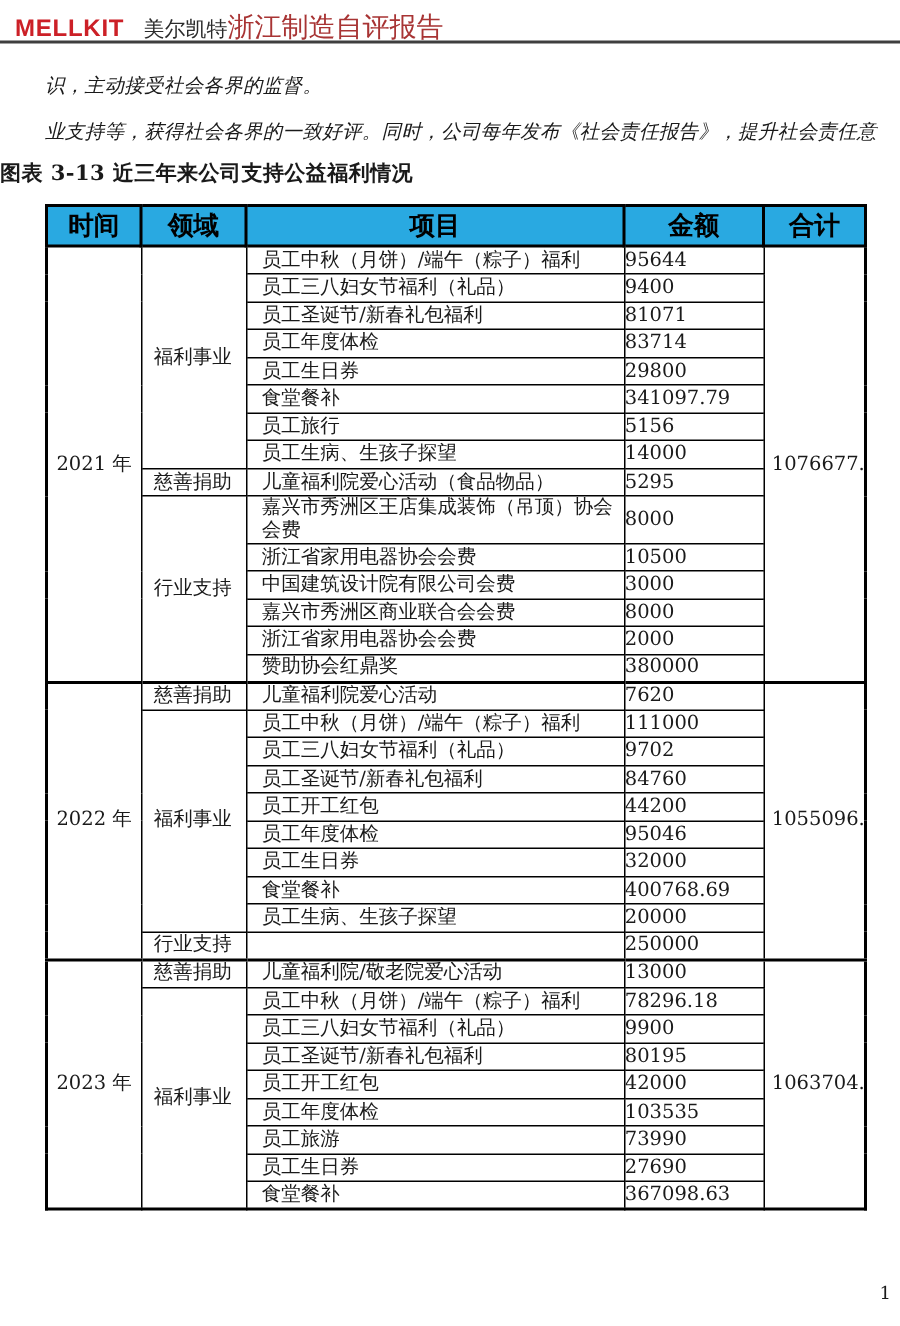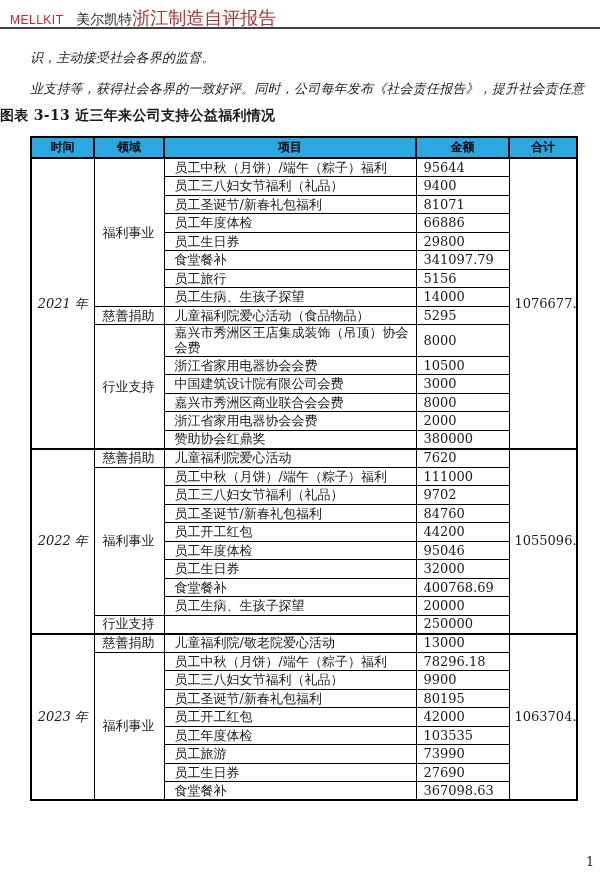--- a/index.html
+++ b/index.html
@@ -18,21 +18,21 @@
     position:relative;
     overflow:hidden;
   }
   .doc-header{
     position:absolute;top:6px;left:10px;right:10px;
     font-size:15px;white-space:nowrap;
   }
   .brand{
     color:var(--brand-red);
     font-family:"Liberation Sans","DejaVu Sans",sans-serif;
-    font-weight:normal;letter-spacing:.5px;font-size:12px;
+    font-weight:bold;letter-spacing:.5px;font-size:16px;
   }
   .brand-cn{color:#2b2b2b;margin-left:8px;font-size:14px;}
   .header-red{color:var(--title-red);font-size:18px;}
   .header-rule{
     position:absolute;top:27px;left:0;width:600px;
     border-top:2px solid #3f3f3f;height:0;
   }
   .paragraph{
     position:absolute;top:42px;left:30px;width:560px;
     font-size:13px;line-height:31px;
@@ -50,34 +50,34 @@
     border:2px solid #000;
   }
   col.c-time{width:63px;}
   col.c-domain{width:70px;}
   col.c-project{width:252px;}
   col.c-amount{width:93px;}
   col.c-total{width:68px;}
   th{
     background:var(--header-bg);
     border:2px solid #000;
-    font-weight:bold;font-size:12px;
+    font-weight:bold;font-size:17px;
     height:21px;padding:1px 2px;
     text-align:center;color:#000;
   }
   td{
     border:1px solid #000;
     height:18.5px;padding:0 2px;
     vertical-align:middle;line-height:1.18;
     overflow:hidden;
   }
-  td.time{text-align:center;font-style:italic;}
+  td.time{text-align:center;}
   td.domain{text-align:left;padding-left:8px;}
   td.project{text-align:left;padding-left:10px;}
-  td.amount{text-align:left;padding-left:7px;}
+  td.amount{text-align:left;padding-left:0;}
   td.total{text-align:left;padding-left:5px;}
   tr.year-start td{border-top:2px solid #000;}
   .page-number{
     position:absolute;top:855px;right:6px;
     font-size:12px;
   }
 </style>
 </head>
 <body>
 
@@ -126,21 +126,21 @@
           <tr>
             <td class="project">员工三八妇女节福利（礼品）</td>
             <td class="amount">9400</td>
           </tr>
           <tr>
             <td class="project">员工圣诞节/新春礼包福利</td>
             <td class="amount">81071</td>
           </tr>
           <tr>
             <td class="project">员工年度体检</td>
-            <td class="amount">66886</td>
+            <td class="amount">83714</td>
           </tr>
           <tr>
             <td class="project">员工生日券</td>
             <td class="amount">29800</td>
           </tr>
           <tr>
             <td class="project">食堂餐补</td>
             <td class="amount">341097.79</td>
           </tr>
           <tr>

